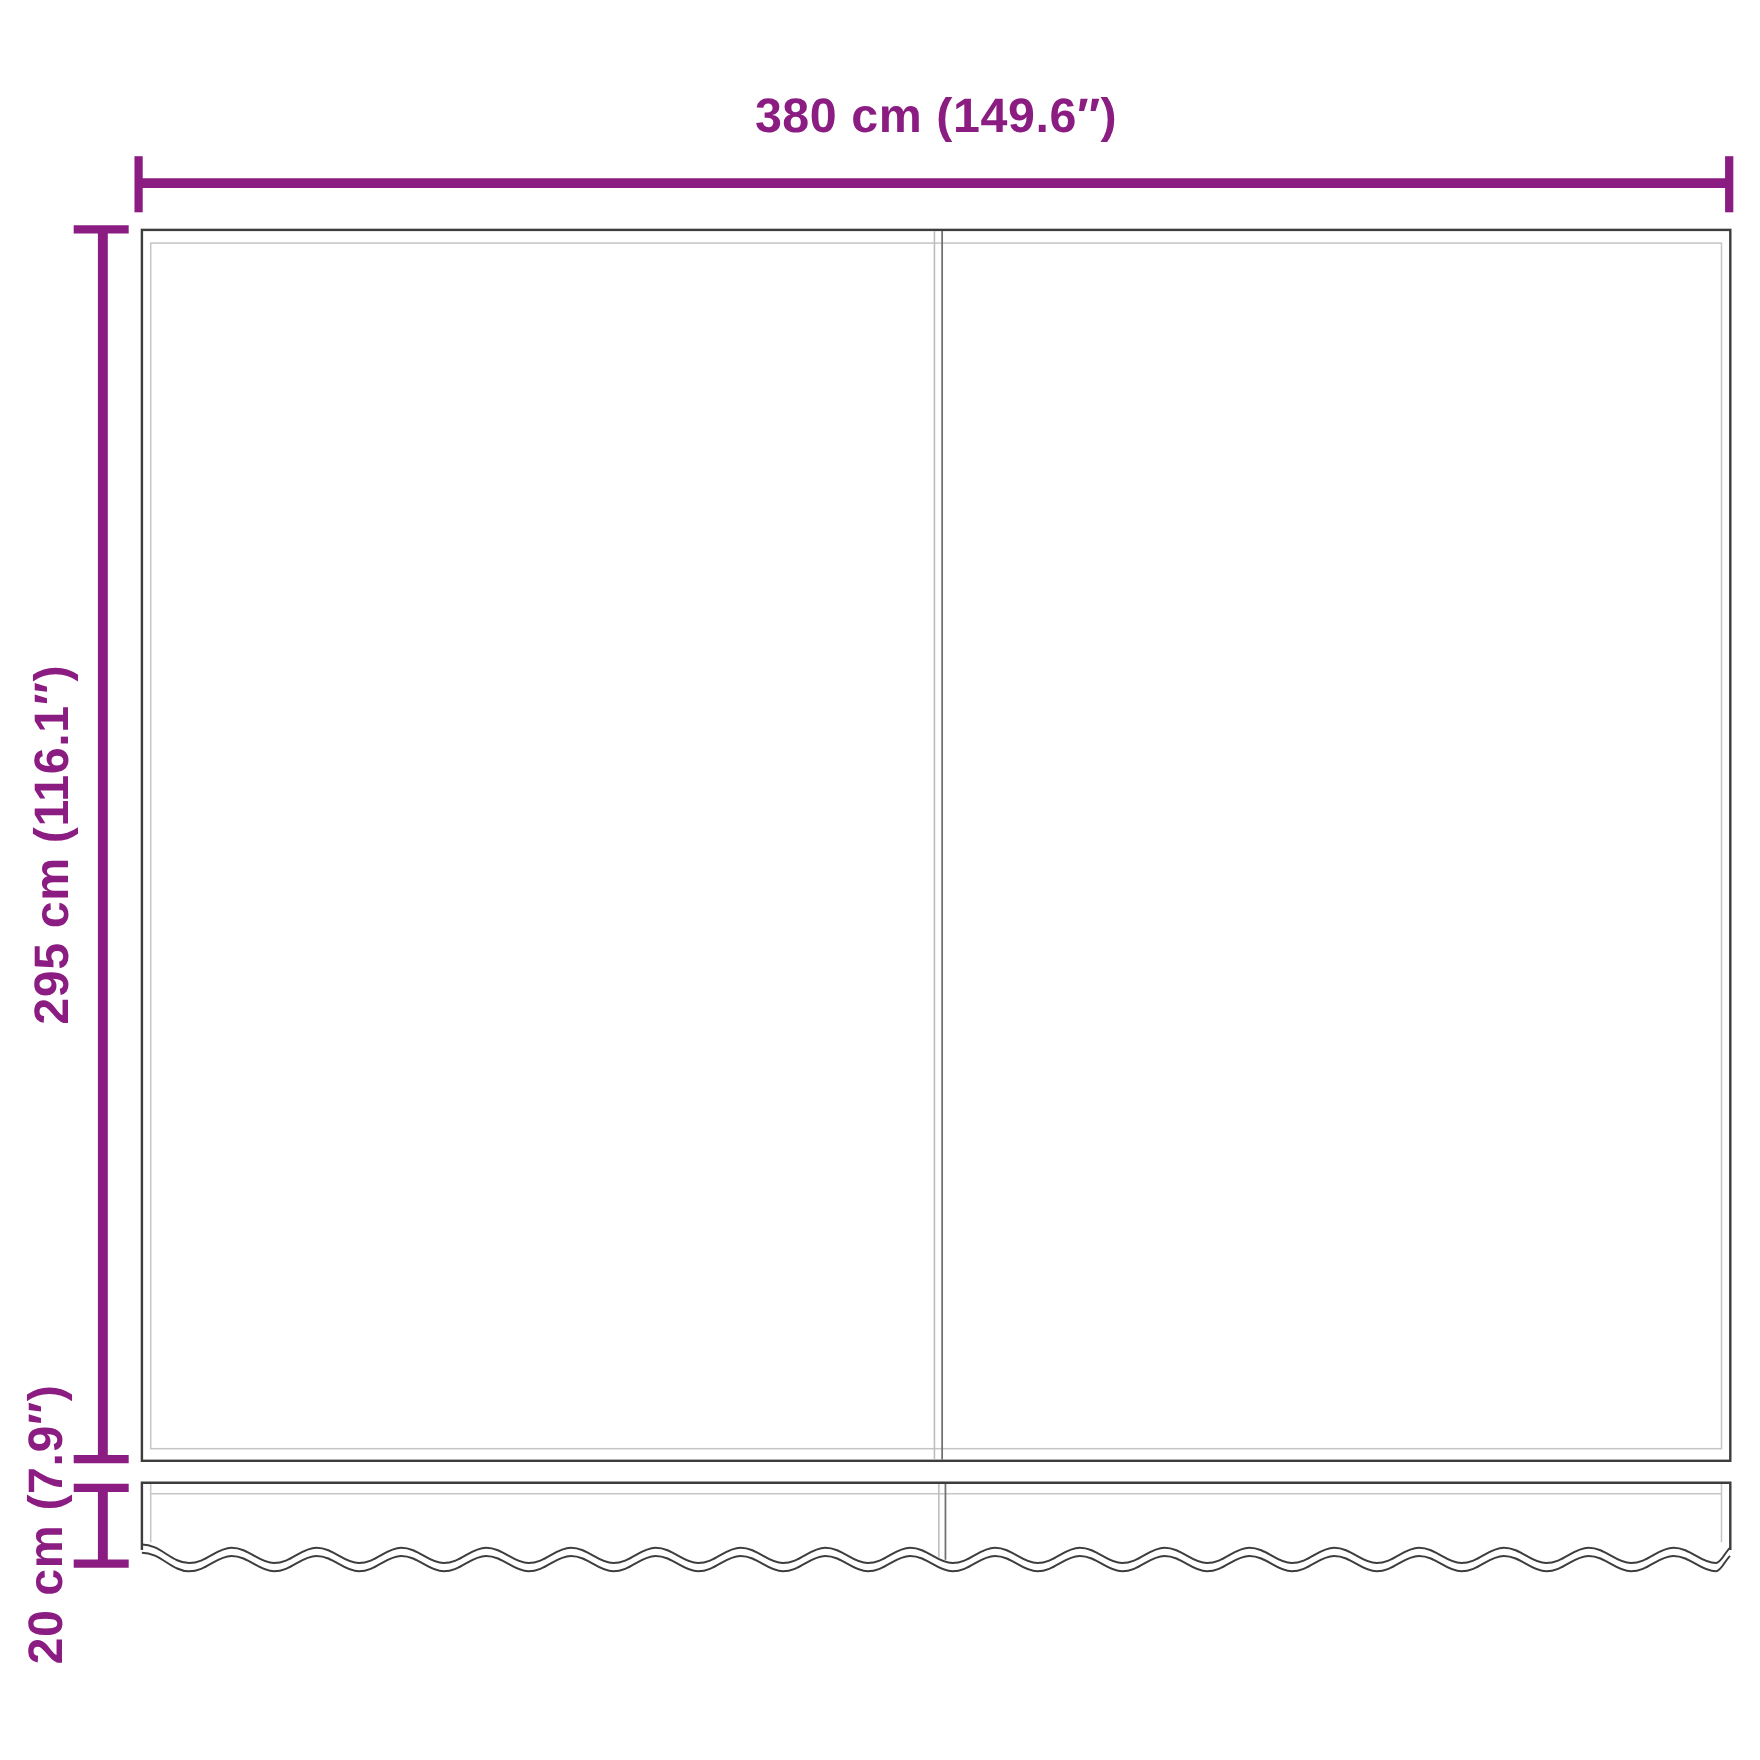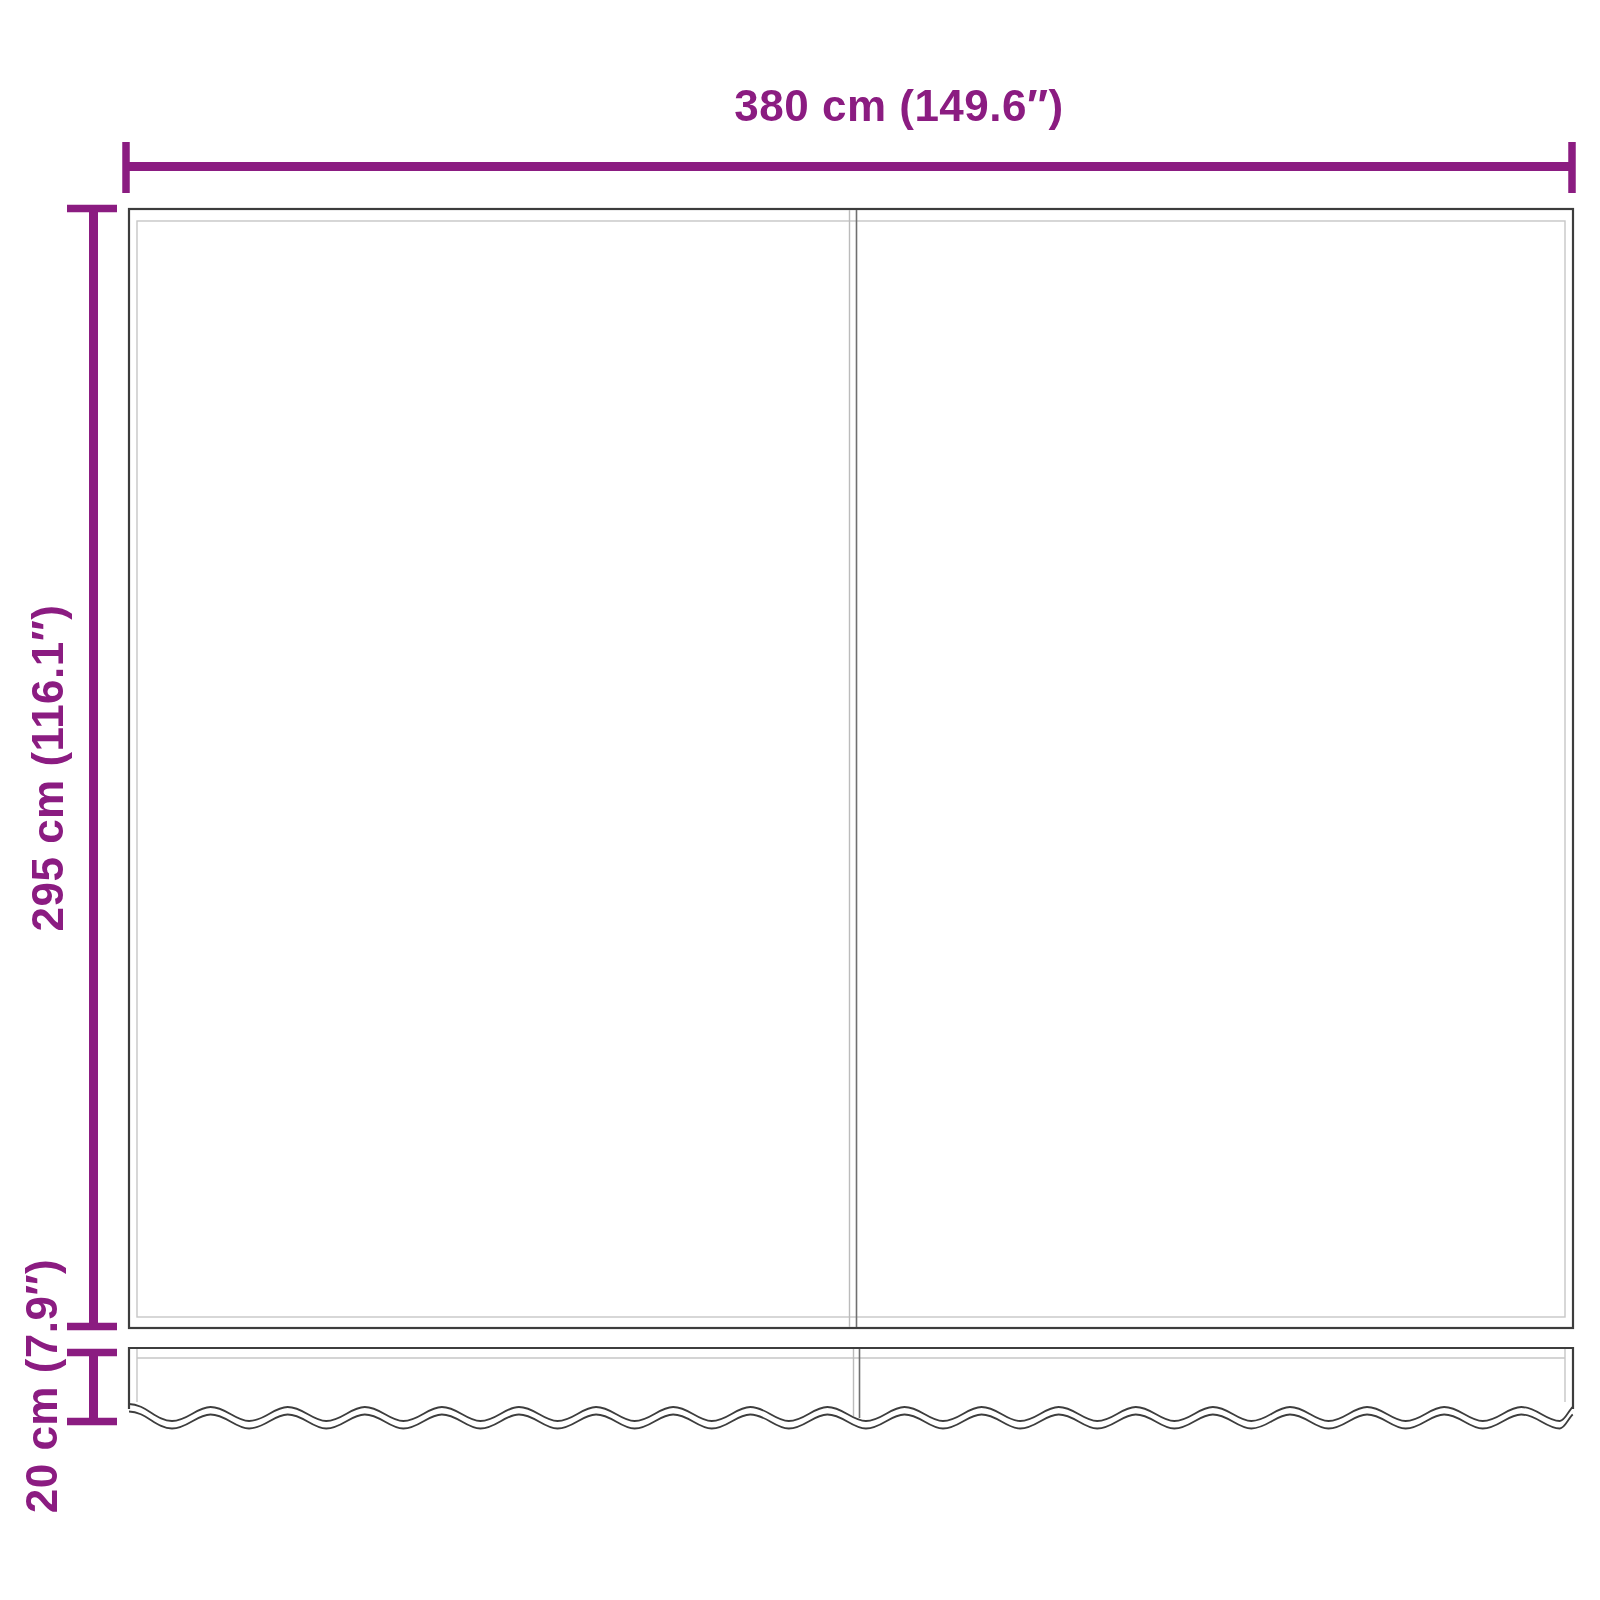--- a/index.html
+++ b/index.html
@@ -11,21 +11,21 @@
   .stage { position: relative; width: 1600px; height: 1600px; overflow: hidden; }
   .stage svg { position: absolute; left: 0; top: 0; }
   .dim-label {
     position: absolute;
     font-weight: bold;
     font-size: 44px;
     line-height: 1;
     white-space: nowrap;
     letter-spacing: 0.5px;
   }
-  .dim-label.horiz { transform: translate(-50%, -50%); margin-left: 48px; }
+  .dim-label.horiz { transform: translate(-50%, -50%); }
   .dim-label.vert  { transform: translate(-50%, -50%) rotate(-90deg); }
 </style>
 </head>
 <body style="background: rgb(255, 255, 255);">
 
 <div class="stage">
 
   <svg width="1600" height="1600" viewBox="0 0 1600 1600">
 
     <defs>

